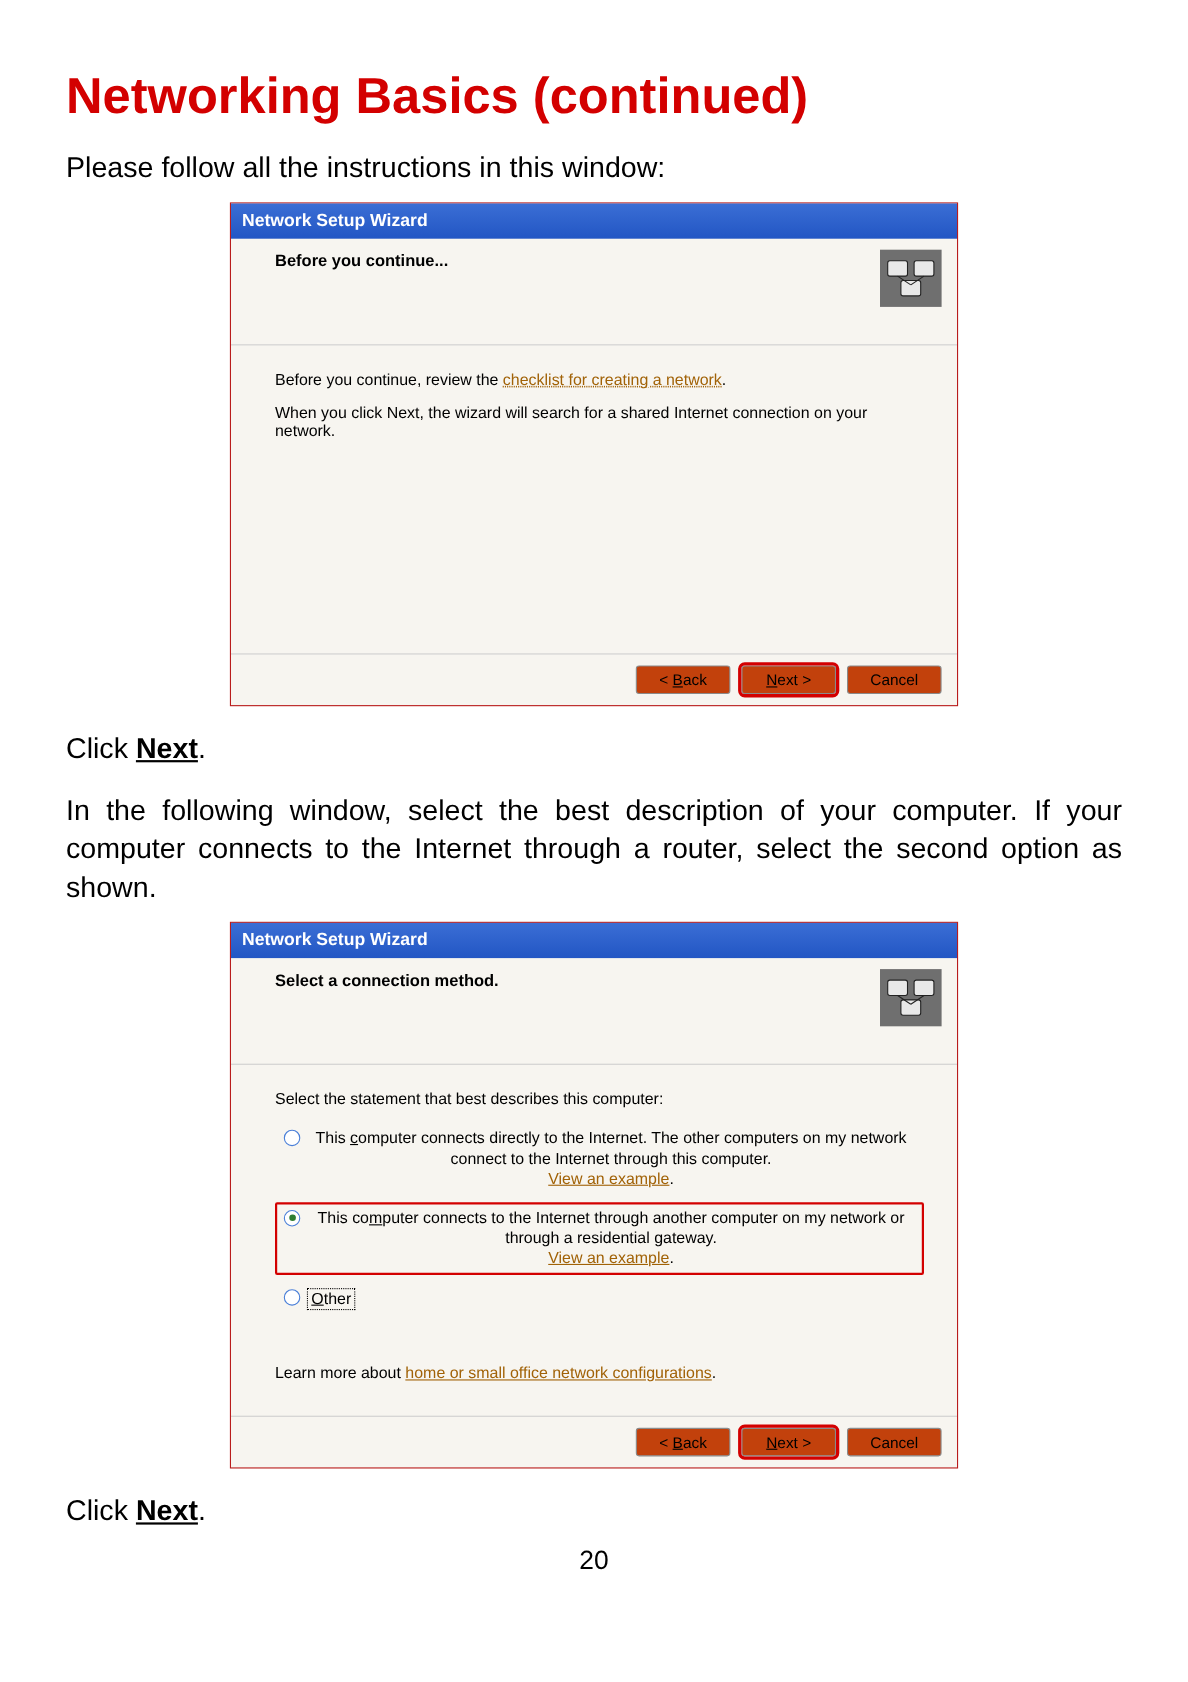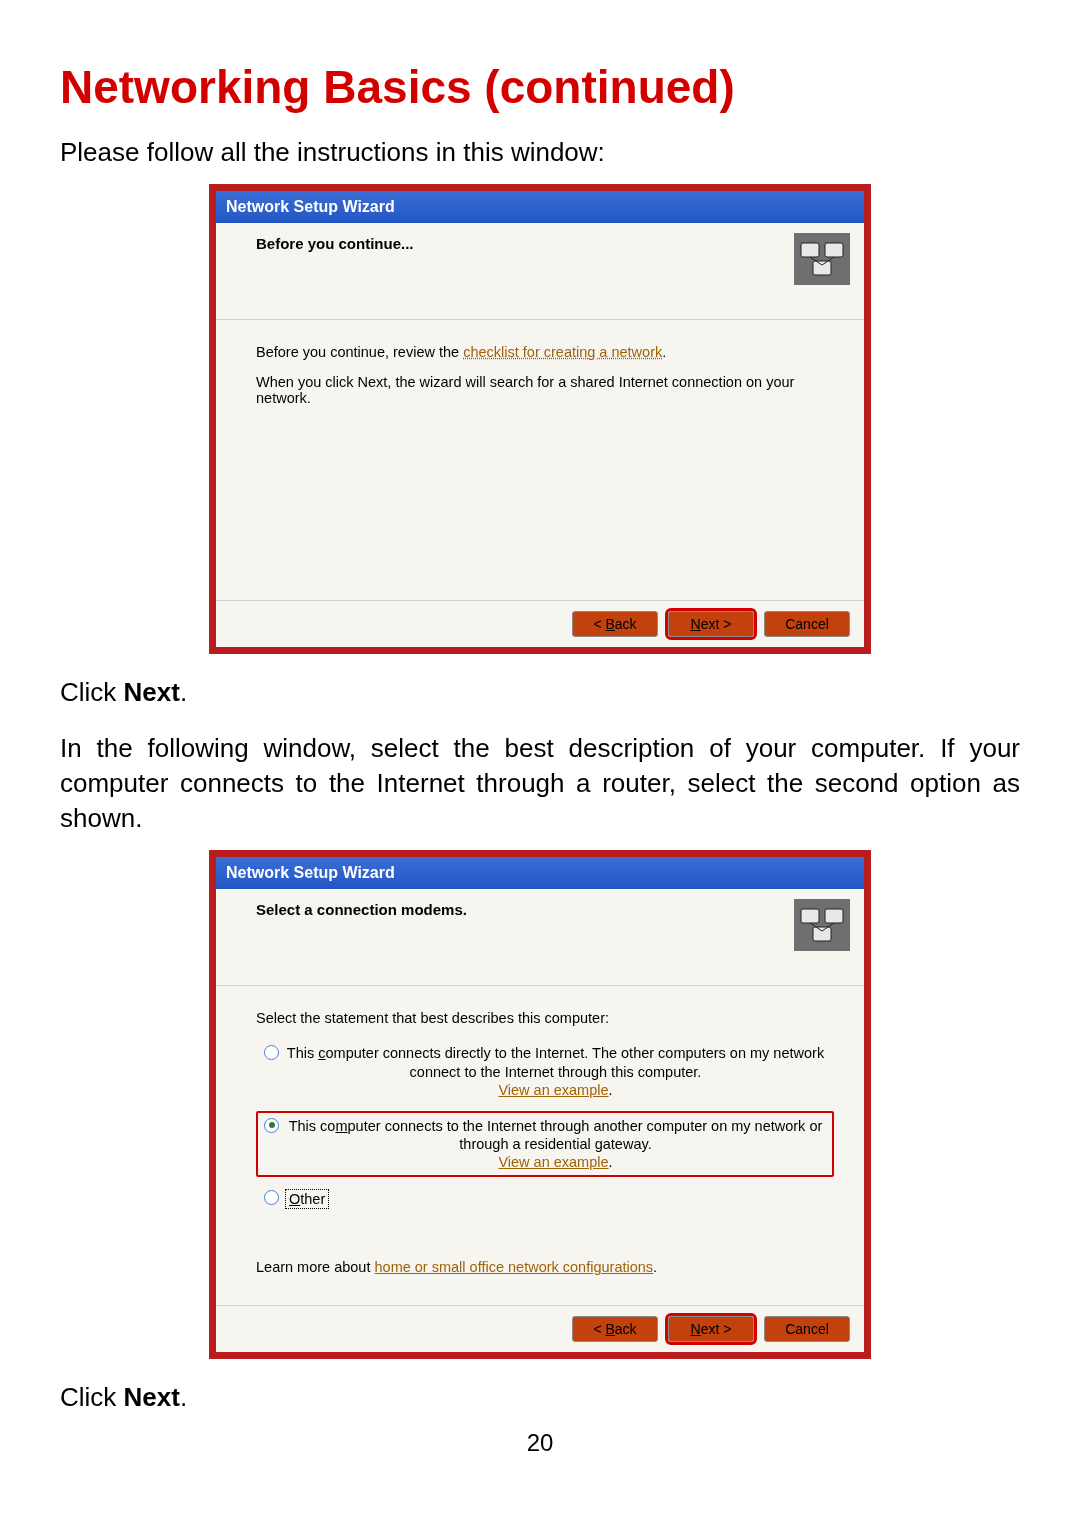--- a/index.html
+++ b/index.html
@@ -16,26 +16,26 @@
     font-size: 46px;
     font-weight: bold;
     margin: 0 0 20px 0;
   }
   .bodytext {
     font-size: 26px;
     line-height: 1.35;
     margin: 21px 0 14px 0;
     text-align: justify;
   }
-  .bodytext b { font-weight: bold; }
+  .bodytext b { font-weight: bold; text-decoration: underline; }
 
   .wizard-window {
     width: 662px;
     margin: 6px auto 10px auto;
-    border: 7px solid #b91c1c;
+    border: 1px solid #b91c1c;
     background: #f7f5f0;
     box-sizing: border-box;
   }
   .titlebar {
     height: 32px;
     background: linear-gradient(#3b6ed5, #2256c4);
     display: flex;
     align-items: center;
     padding: 0 10px;
   }
@@ -214,21 +214,21 @@
   <span>Click </span><b>Next</b><span>.</span>
 </p>
 
 <p class="bodytext">In the following window, select the best description of your computer. If your computer connects to the Internet through a router, select the second option as shown.</p>
 
 <div class="wizard-window">
   <div class="titlebar">
     <span class="titlebar-text">Network Setup Wizard</span>
   </div>
   <div class="header-zone">
-    <div class="header-text">Select a connection modems.</div>
+    <div class="header-text">Select a connection method.</div>
     <div class="header-icon">
       <svg width="46" height="40" viewBox="0 0 46 40">
         <rect x="2" y="4" width="18" height="14" rx="2" fill="#e8e8e8" stroke="#222"></rect>
         <rect x="26" y="4" width="18" height="14" rx="2" fill="#e8e8e8" stroke="#222"></rect>
         <rect x="14" y="22" width="18" height="14" rx="2" fill="#e8e8e8" stroke="#222"></rect>
         <line x1="11" y1="18" x2="23" y2="26" stroke="#222" stroke-width="1"></line>
         <line x1="35" y1="18" x2="23" y2="26" stroke="#222" stroke-width="1"></line>
       </svg>
     </div>
   </div>

